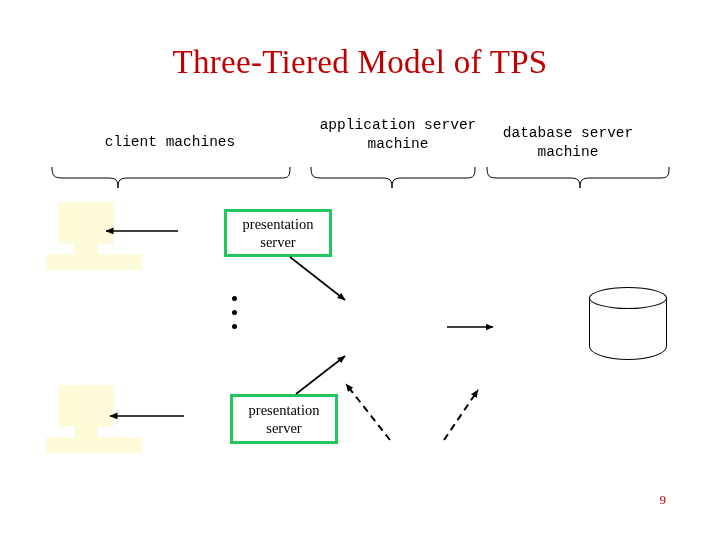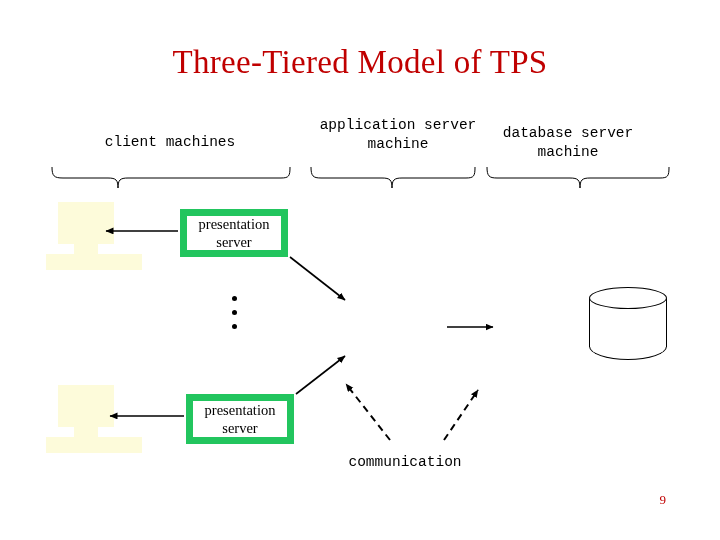--- a/index.html
+++ b/index.html
@@ -36,31 +36,32 @@
     position: absolute;
     font-family: Liberation Mono, monospace;
     font-size: 14.5px;
     color: #000000;
     text-align: center;
     line-height: 1.28;
   }
   
   .box {
     position: absolute;
-    border: 7px solid #22c55e;
+    border: 3px solid #22c55e;
     background: #ffffff;
     font-family: "Liberation Serif", serif;
     font-size: 14.5px;
     color: #000;
     display: flex;
     align-items: center;
     justify-content: center;
     text-align: center;
     line-height: 1.25;
     box-sizing: border-box;
+    margin-left: 44px;
   }
   
   .client {
     position: absolute;
     width: 96px;
     height: 72px;
   }
   .client .scr {
     position: absolute;
     left: 12px;
@@ -179,21 +180,20 @@
     <i></i>
       <i></i>
       <i></i>
   </div>
 
   <div class="cyl" style="left:589px; top:287px; width:78px; height:88px;">
     <div class="body"></div>
     <div class="top"></div>
   </div>
 
-  <div class="lbl" style="left:320px; top:453px; width:170px;">communication</div>
 
   <div class="pageno">9</div>
 
   <svg class="overlay" viewBox="0 0 720 540">
 
     <path d="M52,167 C52,176 54,178 63,178 L108,178 C116,178 118,180 118,188 C118,180 120,178 128,178 L281,178 C289,178 290,176 290,167" fill="none" stroke="#000" stroke-width="1"></path>
 
     <path d="M311,167 C311,176 313,178 321,178 L382,178 C390,178 392,180 392,188 C392,180 394,178 402,178 L466,178 C474,178 475,176 475,167" fill="none" stroke="#000" stroke-width="1"></path>
 
     <path d="M487,167 C487,176 489,178 497,178 L570,178 C578,178 580,180 580,188 C580,180 582,178 590,178 L660,178 C668,178 669,176 669,167" fill="none" stroke="#000" stroke-width="1"></path>

